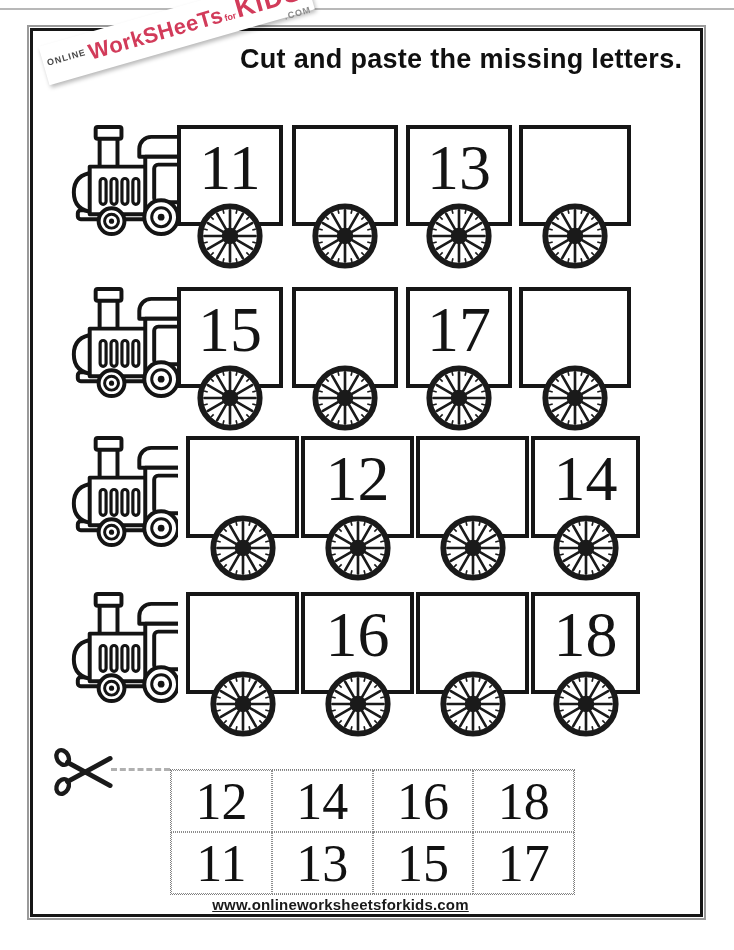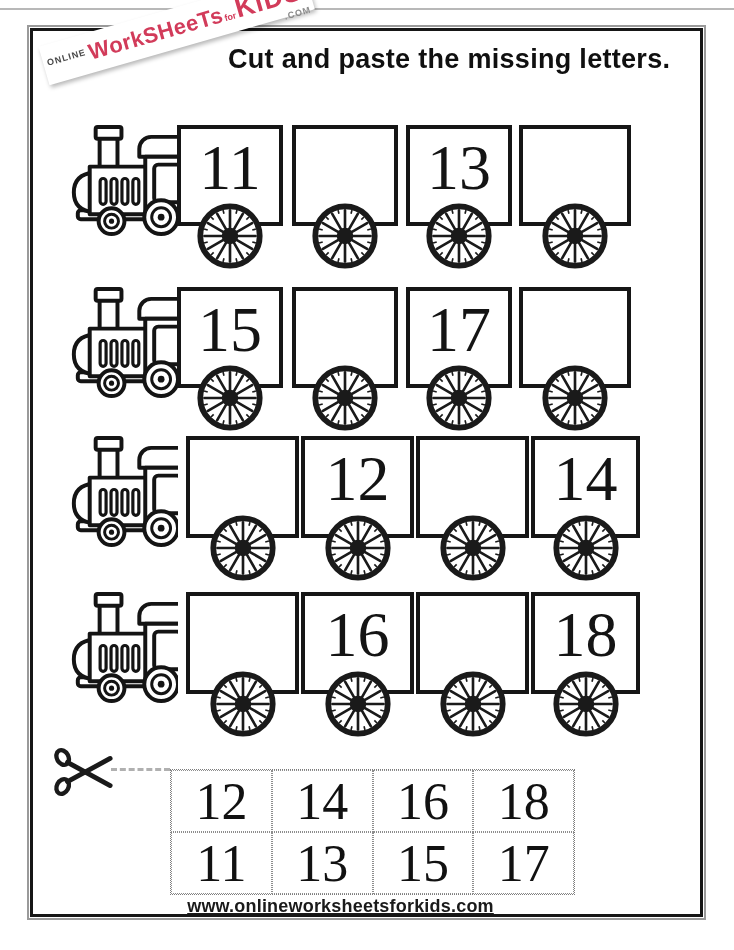--- a/index.html
+++ b/index.html
@@ -11,21 +11,21 @@
 
   
   .logo{position:absolute;left:44px;top:46px;transform:rotate(-16deg);transform-origin:left center;
         background:#fff;padding:3px 8px 6px 4px;box-shadow:1px 3px 4px rgba(0,0,0,.28);white-space:nowrap;}
   .logo-online{font-size:9px;font-weight:bold;color:#4a4a4a;letter-spacing:1px;margin-right:3px;vertical-align:6px;}
   .logo-main{font-size:22px;font-weight:bold;color:#d23b5a;letter-spacing:.5px;}
   .logo-sep{font-size:9px;font-weight:bold;color:#d23b5a;margin:0 1px;}
   .logo-kids{font-size:27px;font-weight:bold;color:#d23b5a;letter-spacing:1px;}
   .logo-tld{position:absolute;right:4px;bottom:-4px;font-size:9px;font-weight:bold;color:#8a8a8a;letter-spacing:1px;}
 
-  .title{position:absolute;left:228px;top:44px;font-size:27px;font-weight:bold;letter-spacing:.3px;color:#101010;}
+  .title{position:absolute;left:240px;top:44px;font-size:27px;font-weight:bold;letter-spacing:.3px;color:#101010;}
 
   
   .train-row{position:absolute;left:0;width:734px;height:160px;}
   .row1{top:122px}.row2{top:284px}.row3{top:433px}.row4{top:589px}
   .loco{position:absolute;left:54px;top:2px;width:124px;height:116px;}
   .wagon{position:absolute;top:3px;width:106px;height:101px;border:4px solid #161616;background:#fff;box-sizing:border-box;}
   .w1{left:177px}.w2{left:292px}.w3{left:406px}.w4{left:519px;width:112px}
   .shift .wagon{width:113px;height:102px;}
   .shift .w1{left:186px}.shift .w2{left:301px}.shift .w3{left:416px}.shift .w4{left:531px;width:109px}
   .wagon-number{font-family:"Liberation Serif",serif;font-size:64px;line-height:1;text-align:center;
@@ -35,21 +35,21 @@
   
   .scissors{position:absolute;left:52px;top:742px;width:62px;height:60px;}
   .cut-line{position:absolute;left:111px;top:768px;width:59px;height:0;border-top:3px dashed #b0b0b0;}
   .tile-grid{position:absolute;left:170px;top:769px;width:403px;height:124px;background:#fff;
              display:grid;grid-template-columns:repeat(4,1fr);grid-template-rows:repeat(2,1fr);
              border:1px dotted #7d7d7d;}
   .tile{border:1px dotted #8d8d8d;display:flex;align-items:center;justify-content:center;
         font-family:"Liberation Serif",serif;font-size:52px;color:#111;}
 
   .footer-url{position:absolute;left:0;top:896px;width:681px;text-align:center;
-              font-size:18px;font-weight:bold;color:#1a1a1a;text-decoration:underline;letter-spacing:.2px;}
+              font-size:15px;font-weight:bold;color:#1a1a1a;text-decoration:underline;letter-spacing:.2px;}
 </style>
 </head>
 <body>
 
 <svg width="0" height="0" style="position:absolute">
   <defs>
     <symbol id="wheel" viewBox="0 0 80 80">
       <circle cx="40" cy="40" r="36" fill="#ffffff" stroke="#1a1a1a" stroke-width="7"></circle>
       <g stroke="#1a1a1a" stroke-width="3.2" stroke-linecap="round">
         <line x1="48" y1="40" x2="71" y2="40"></line>

